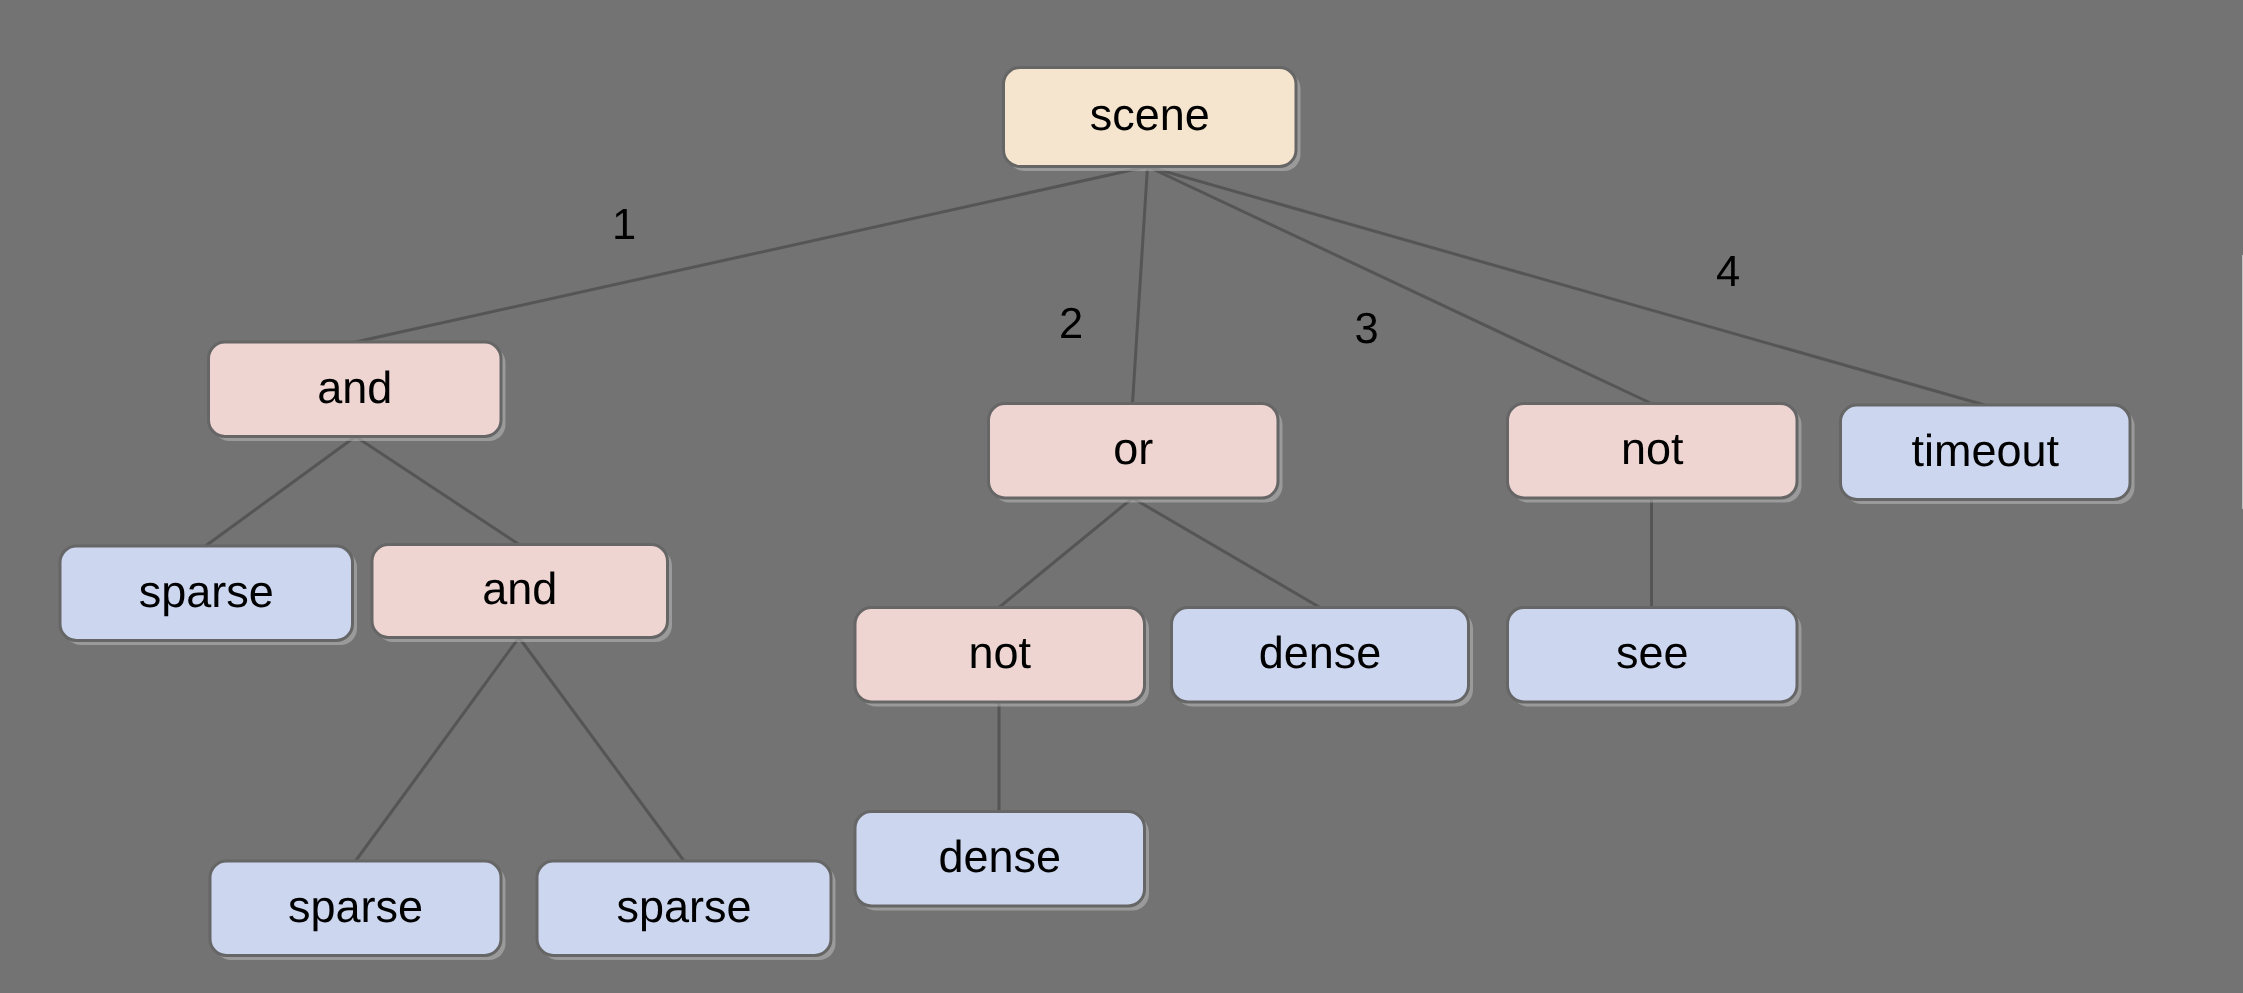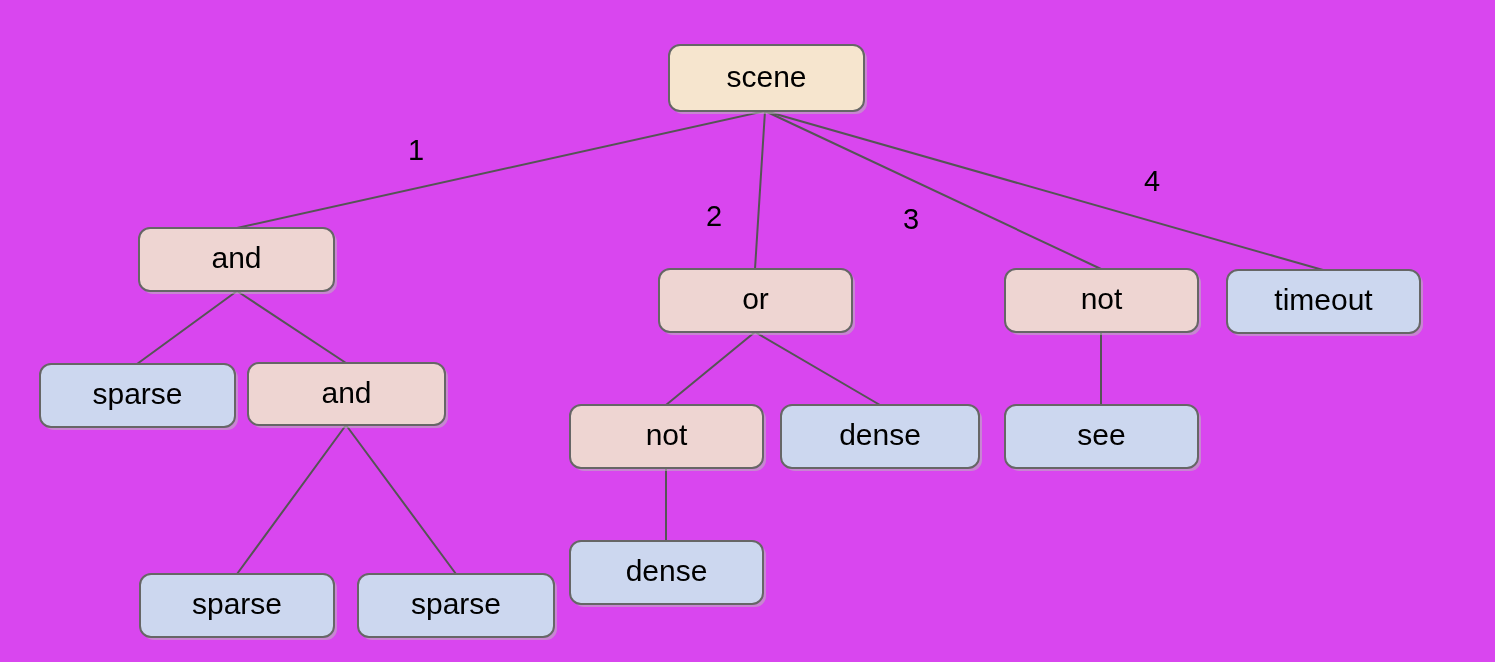--- a/index.html
+++ b/index.html
@@ -52,21 +52,21 @@
     font-family: "Liberation Sans", sans-serif;
     font-size: 29px;
     fill: #000000;
     text-anchor: middle;
     dominant-baseline: middle;
   }
 </style>
 </head>
 <body>
 
-<div id="diagram-root" style="background: #d946ef;">
+<div id="diagram-root" style="background: #737373;">
   <svg class="tree-canvas" viewBox="0 0 1495 662">
     <g id="edges-layer">
         <line x1="765" y1="111" x2="237" y2="228" class="edge-line" stroke="#555555"></line>
         <line x1="765" y1="111" x2="755" y2="269" class="edge-line" stroke="#555555"></line>
         <line x1="765" y1="111" x2="1101" y2="269" class="edge-line" stroke="#555555"></line>
         <line x1="765" y1="111" x2="1323" y2="270" class="edge-line" stroke="#555555"></line>
         <line x1="237" y1="291" x2="137" y2="364" class="edge-line" stroke="#555555"></line>
         <line x1="237" y1="291" x2="346" y2="363" class="edge-line" stroke="#555555"></line>
         <line x1="346" y1="425" x2="237" y2="574" class="edge-line" stroke="#555555"></line>
         <line x1="346" y1="425" x2="456" y2="574" class="edge-line" stroke="#555555"></line>

